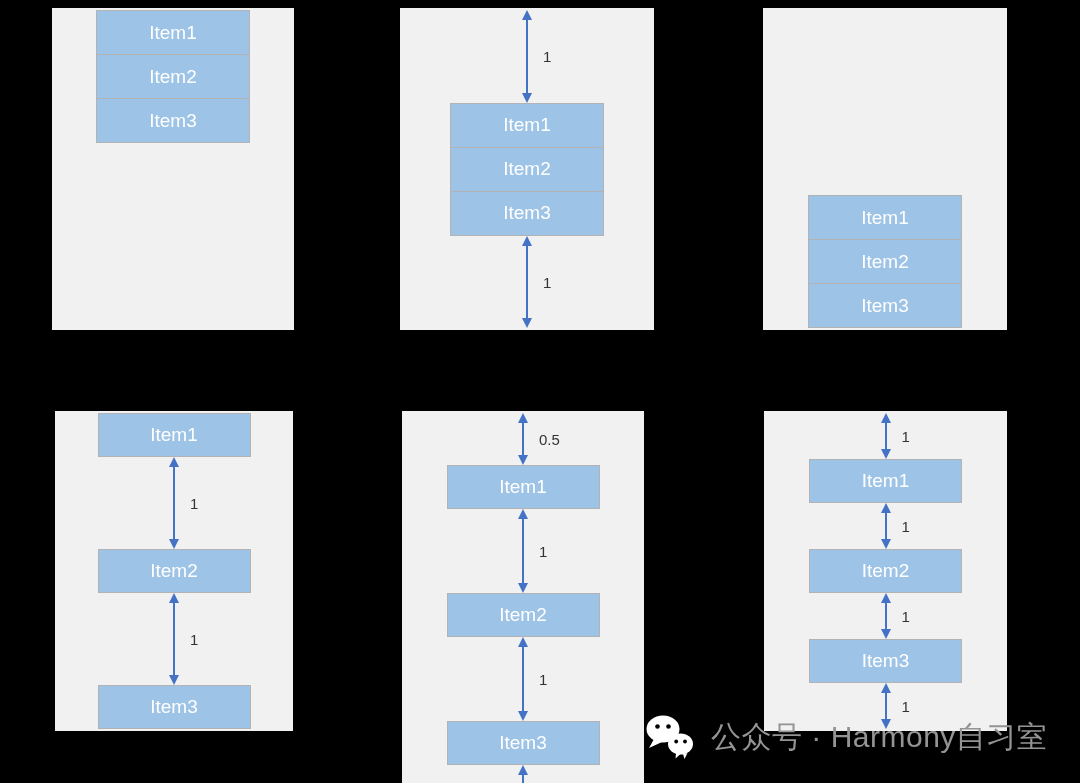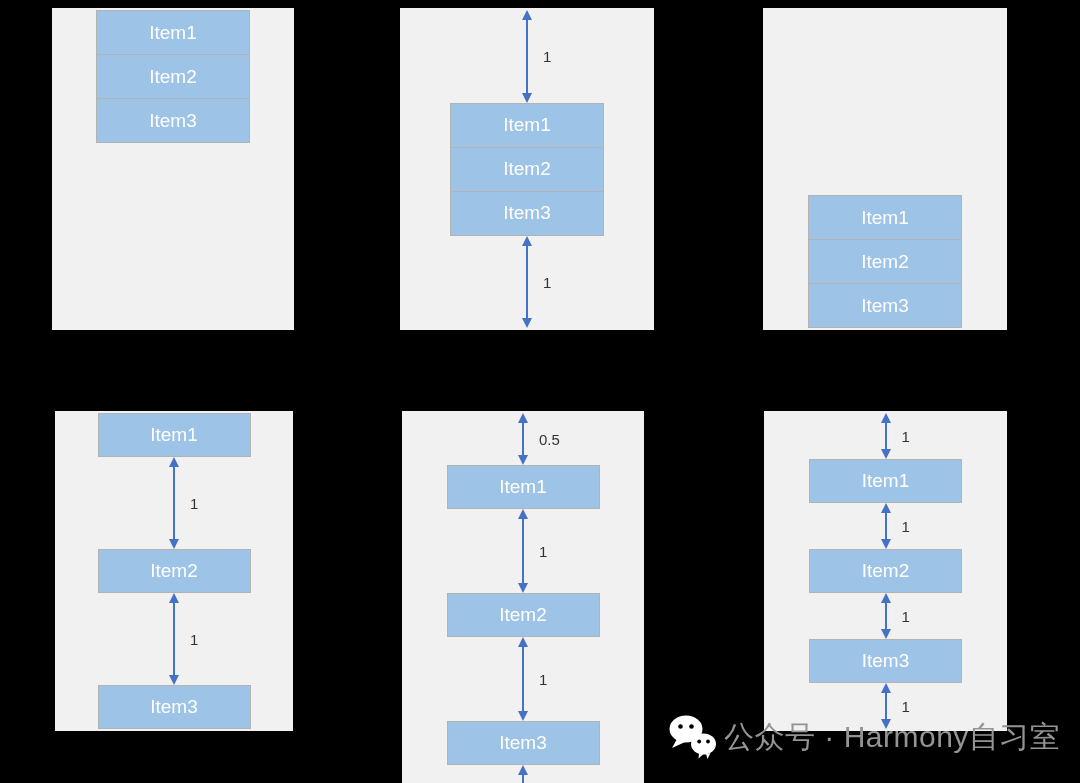--- a/index.html
+++ b/index.html
@@ -88,25 +88,25 @@
     position: absolute;
     left: calc(50% + 16px);
     top: 50%;
     transform: translateY(-50%);
     font-size: 15px;
     color: var(--gap-label, #333);
   }
   
   .watermark {
     position: absolute;
-    left: 667px;
+    left: 644px;
     top: 714px;
     display: flex;
     align-items: center;
-    gap: 5px;
+    gap: 15px;
     z-index: 5;
   }
   .watermark-text {
     font-size: 30px;
     letter-spacing: 0.5px;
     color: var(--wm, #949494);
     white-space: nowrap;
   }
 </style>
 </head>

